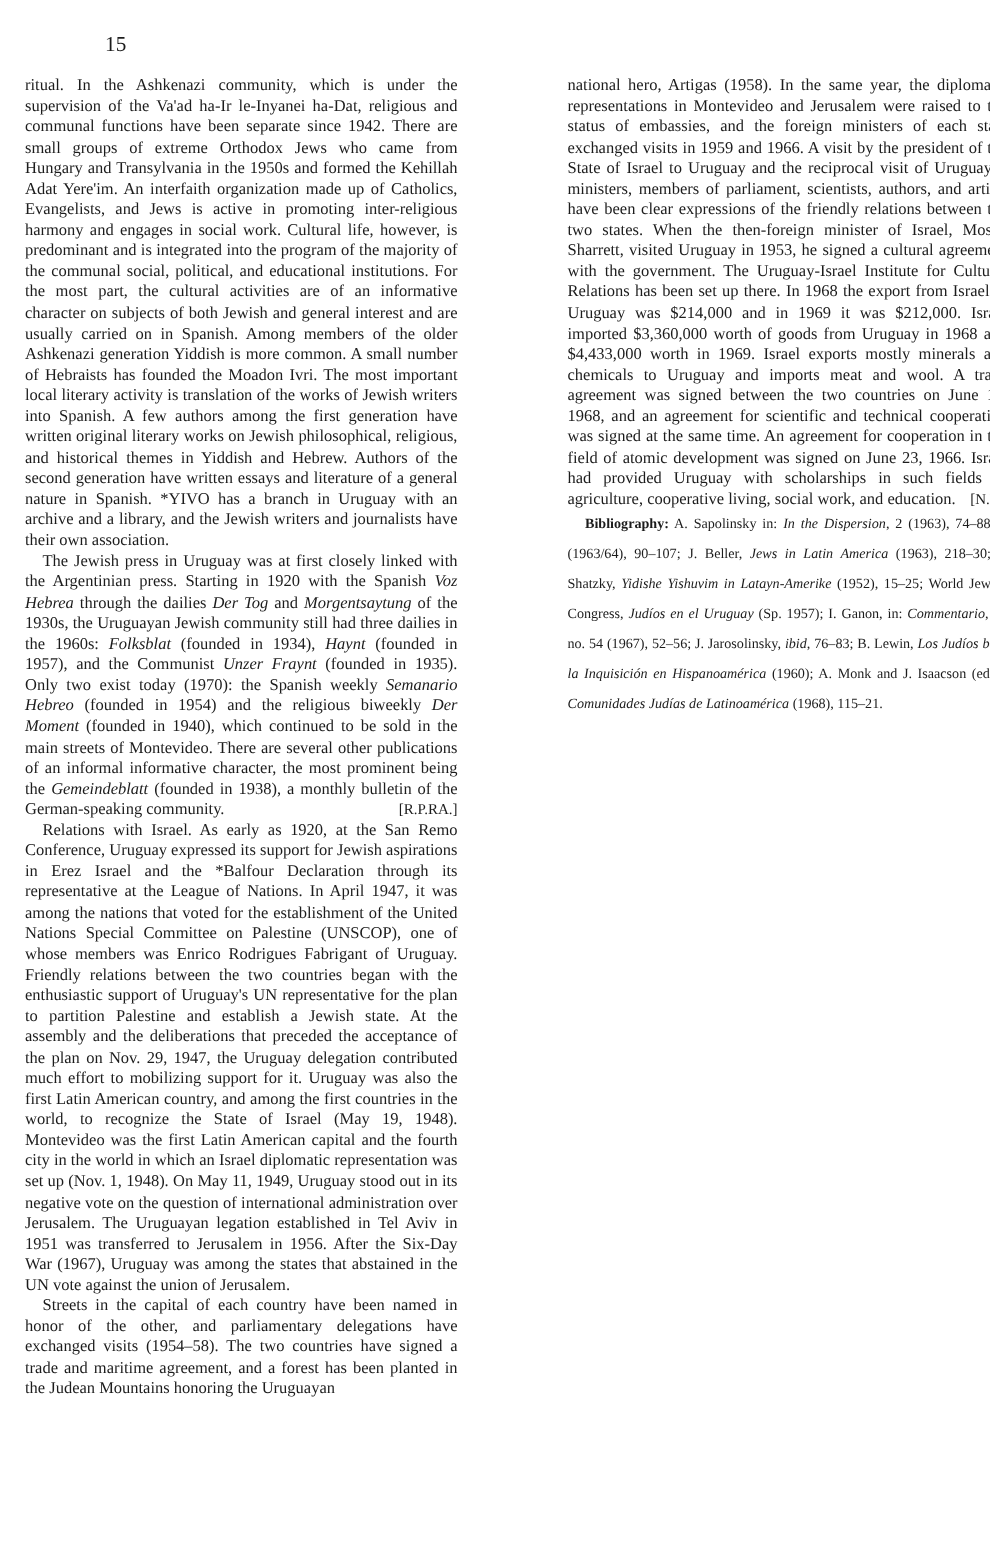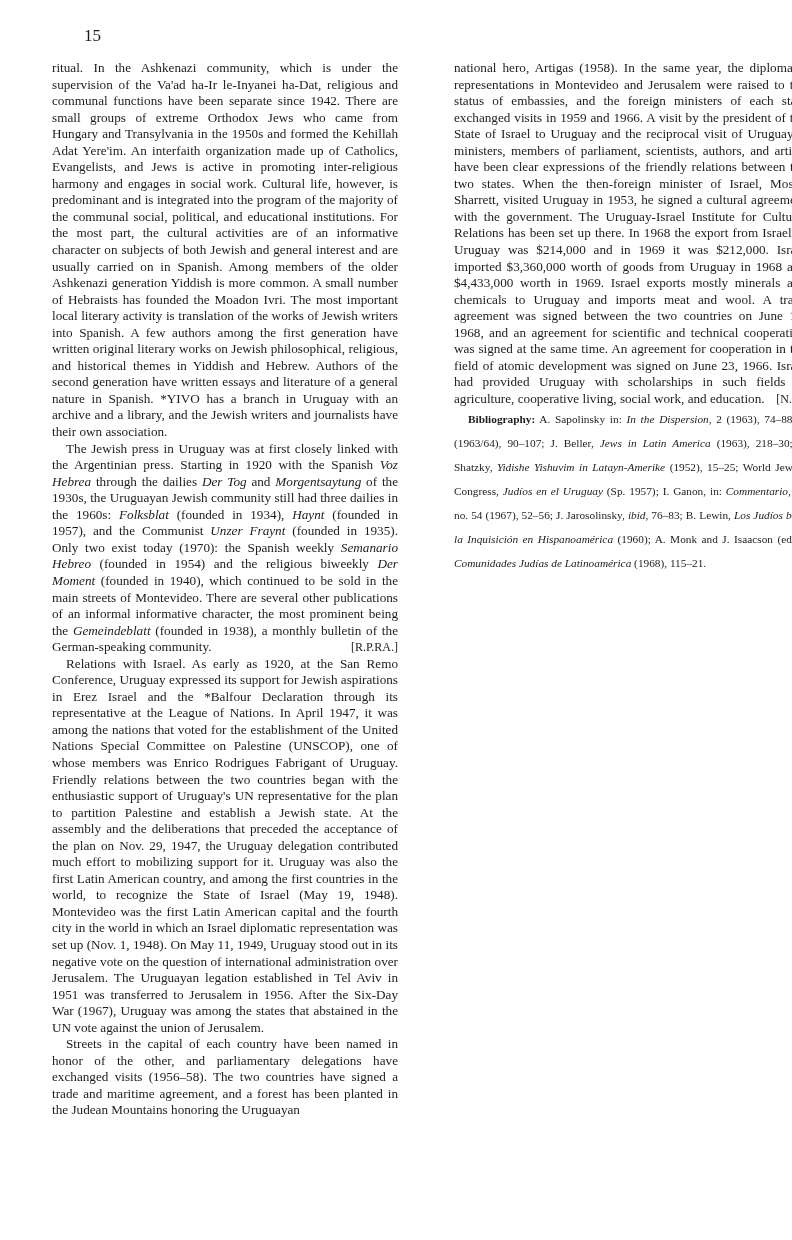--- a/index.html
+++ b/index.html
@@ -2,21 +2,21 @@
 <html><head>
 <meta charset="utf-8">
 <style>
   html, body { margin: 0; padding: 0; background: #ffffff; }
   body { width: 792px; height: 1240px; position: relative; overflow: hidden; font-family: "Liberation Serif", "DejaVu Serif", serif; color: #1c1c1c; }
   .header { position: absolute; top: 26px; left: 36px; width: 730px; height: 24px; font-size: 17px; margin-left: 48px; }
   .page-left { position: absolute; left: 0; top: 0; }
   .running-title { position: absolute; left: 0; right: 0; top: 0; text-align: center; letter-spacing: 1px; font-size: 16px; }
   .page-right { position: absolute; right: 0; top: 0; }
   .col { position: absolute; top: 60px; font-size: 13.2px; line-height: 16.55px; text-align: justify; }
-  .col-left { left: 52px; width: 346px; }
+  .col-left { left: 20px; width: 346px; }
   .col-right { left: 414px; width: 352px; margin-left: 40px; }
   .col p { margin: 0; }
   .indent { text-indent: 14px; }
   .sig { float: right; font-size: 12px; }
   .bold { font-weight: normal; }
   .bib { font-size: 11.3px; line-height: 24px; margin-top: 4px; text-indent: 14px; }
   .bib .bold { font-weight: bold; }
   i { font-style: italic; }
 </style>
 </head>
@@ -24,19 +24,19 @@
 
 <div class="header">
   <span class="page-left">15</span>
   <span class="page-right">20</span>
 </div>
 
 <div class="col col-left">
   <p>ritual. In the Ashkenazi community, which is under the supervision of the Va'ad ha-Ir le-Inyanei ha-Dat, religious and communal functions have been separate since 1942. There are small groups of extreme Orthodox Jews who came from Hungary and Transylvania in the 1950s and formed the Kehillah Adat Yere'im. An interfaith organization made up of Catholics, Evangelists, and Jews is active in promoting inter-religious harmony and engages in social work. Cultural life, however, is predominant and is integrated into the program of the majority of the communal social, political, and educational institutions. For the most part, the cultural activities are of an informative character on subjects of both Jewish and general interest and are usually carried on in Spanish. Among members of the older Ashkenazi generation Yiddish is more common. A small number of Hebraists has founded the Moadon Ivri. The most important local literary activity is translation of the works of Jewish writers into Spanish. A few authors among the first generation have written original literary works on Jewish philosophical, religious, and historical themes in Yiddish and Hebrew. Authors of the second generation have written essays and literature of a general nature in Spanish. *YIVO has a branch in Uruguay with an archive and a library, and the Jewish writers and journalists have their own association.</p>
   <p class="indent"><span>The Jewish press in Uruguay was at first closely linked with the Argentinian press. Starting in 1920 with the Spanish </span><i>Voz Hebrea</i><span> through the dailies </span><i>Der Tog</i><span> and </span><i>Morgentsaytung</i><span> of the 1930s, the Uruguayan Jewish community still had three dailies in the 1960s: </span><i>Folksblat</i><span> (founded in 1934), </span><i>Haynt</i><span> (founded in 1957), and the Communist </span><i>Unzer Fraynt</i><span> (founded in 1935). Only two exist today (1970): the Spanish weekly </span><i>Semanario Hebreo</i><span> (founded in 1954) and the religious biweekly </span><i>Der Moment</i><span> (founded in 1940), which continued to be sold in the main streets of Montevideo. There are several other publications of an informal informative character, the most prominent being the </span><i>Gemeindeblatt</i><span> (founded in 1938), a monthly bulletin of the German-speaking community.</span><span class="sig">[R.P.RA.]</span></p>
   <p class="indent"><span class="bold">Relations with Israel.</span><span> As early as 1920, at the San Remo Conference, Uruguay expressed its support for Jewish aspirations in Erez Israel and the *Balfour Declaration through its representative at the League of Nations. In April 1947, it was among the nations that voted for the establishment of the United Nations Special Committee on Palestine (UNSCOP), one of whose members was Enrico Rodrigues Fabrigant of Uruguay. Friendly relations between the two countries began with the enthusiastic support of Uruguay's UN representative for the plan to partition Palestine and establish a Jewish state. At the assembly and the deliberations that preceded the acceptance of the plan on Nov. 29, 1947, the Uruguay delegation contributed much effort to mobilizing support for it. Uruguay was also the first Latin American country, and among the first countries in the world, to recognize the State of Israel (May 19, 1948). Montevideo was the first Latin American capital and the fourth city in the world in which an Israel diplomatic representation was set up (Nov. 1, 1948). On May 11, 1949, Uruguay stood out in its negative vote on the question of international administration over Jerusalem. The Uruguayan legation established in Tel Aviv in 1951 was transferred to Jerusalem in 1956. After the Six-Day War (1967), Uruguay was among the states that abstained in the UN vote against the union of Jerusalem.</span></p>
-  <p class="indent">Streets in the capital of each country have been named in honor of the other, and parliamentary delegations have exchanged visits (1956–58). The two countries have signed a trade and maritime agreement, and a forest has been planted in the Judean Mountains honoring the Uruguayan</p>
+  <p class="indent">Streets in the capital of each country have been named in honor of the other, and parliamentary delegations have exchanged visits (1954–58). The two countries have signed a trade and maritime agreement, and a forest has been planted in the Judean Mountains honoring the Uruguayan</p>
 </div>
 
 <div class="col col-right">
   <p><span>national hero, Artigas (1958). In the same year, the diplomatic representations in Montevideo and Jerusalem were raised to the status of embassies, and the foreign ministers of each state exchanged visits in 1959 and 1966. A visit by the president of the State of Israel to Uruguay and the reciprocal visit of Uruguayan ministers, members of parliament, scientists, authors, and artists have been clear expressions of the friendly relations between the two states. When the then-foreign minister of Israel, Moshe Sharrett, visited Uruguay in 1953, he signed a cultural agreement with the government. The Uruguay-Israel Institute for Cultural Relations has been set up there. In 1968 the export from Israel to Uruguay was $214,000 and in 1969 it was $212,000. Israel imported $3,360,000 worth of goods from Uruguay in 1968 and $4,433,000 worth in 1969. Israel exports mostly minerals and chemicals to Uruguay and imports meat and wool. A trade agreement was signed between the two countries on June 13, 1968, and an agreement for scientific and technical cooperation was signed at the same time. An agreement for cooperation in the field of atomic development was signed on June 23, 1966. Israel had provided Uruguay with scholarships in such fields as agriculture, cooperative living, social work, and education.</span><span class="sig">[N.Y.]</span></p>
   <p class="bib"><span class="bold">Bibliography:</span><span> A. Sapolinsky in: </span><i>In the Dispersion</i><span>, 2 (1963), 74–88; 3 (1963/64), 90–107; J. Beller, </span><i>Jews in Latin America</i><span> (1963), 218–30; J. Shatzky, </span><i>Yidishe Yishuvim in Latayn-Amerike</i><span> (1952), 15–25; World Jewish Congress, </span><i>Judíos en el Uruguay</i><span> (Sp. 1957); I. Ganon, in: </span><i>Commentario</i><span>, 14 no. 54 (1967), 52–56; J. Jarosolinsky, </span><i>ibid</i><span>, 76–83; B. Lewin, </span><i>Los Judíos bajo la Inquisición en Hispanoamérica</i><span> (1960); A. Monk and J. Isaacson (eds.); </span><i>Comunidades Judías de Latinoamérica</i><span> (1968), 115–21.</span></p>
 </div>
 
 </body></html>

